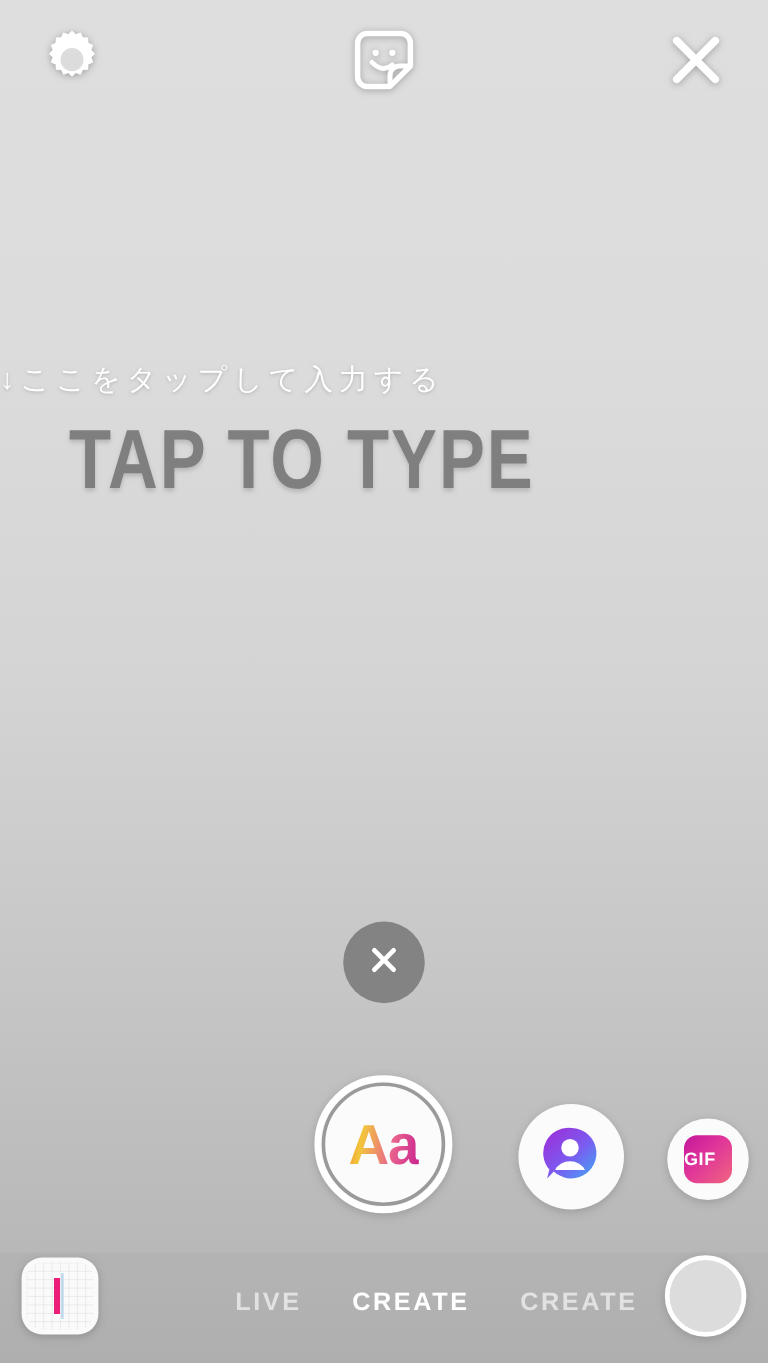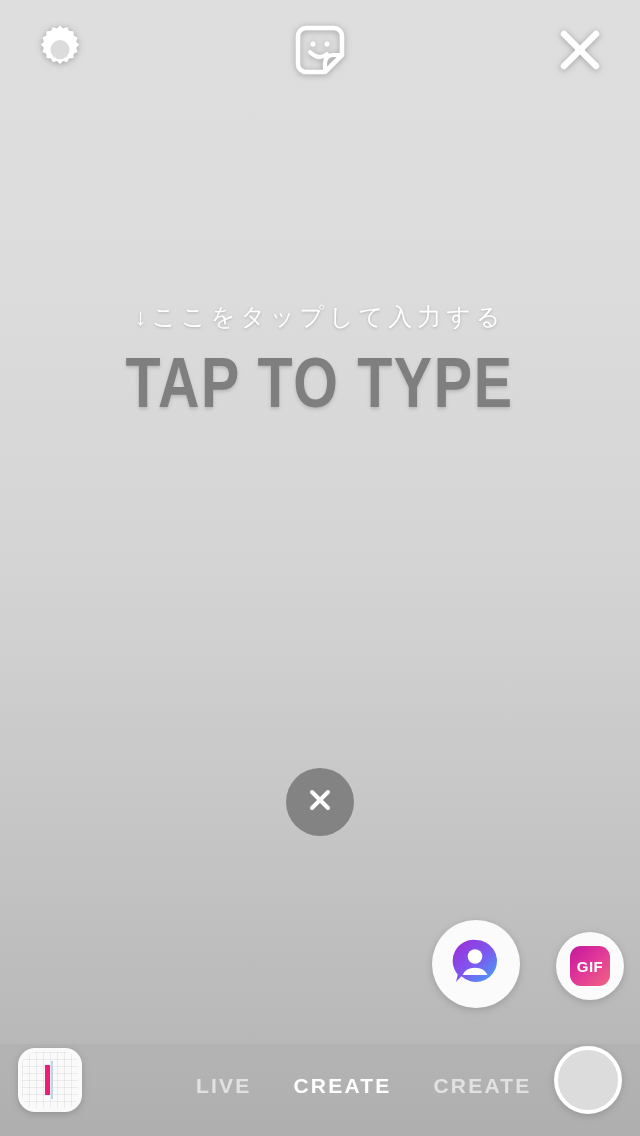--- a/index.html
+++ b/index.html
@@ -26,21 +26,21 @@
   .top-btn {
     width:72px; height:72px;
     display:flex; align-items:center; justify-content:center;
     filter:drop-shadow(0 1px 3px rgba(110,110,110,.55));
   }
   #sticker-btn { position:absolute; left:50%; transform:translateX(-50%); }
 
   
   #prompt-area {
     position:absolute; top:300px; left:0; width:640px;
-    display:flex; flex-direction:column; align-items:center;
+    display:flex; flex-direction:column; 
   }
   #prompt-jp {
     font-size:24px; color:#ffffff; letter-spacing:5px;
     text-shadow:0 1px 3px rgba(140,140,140,.55);
     white-space:nowrap; line-height:1.4;
   }
   #tap-to-type {
     margin-top:14px;
     font-size:70px; font-weight:bold; color:#7f7f7f;
     letter-spacing:2px;
@@ -77,21 +77,21 @@
     background:linear-gradient(100deg,#f58529 0%,#f2c53d 22%,#e9638d 62%,#c8218f 100%);
     -webkit-background-clip:text; background-clip:text;
     -webkit-text-fill-color:transparent; color:transparent;
     line-height:1;
   }
   #mention-tool-button { left:432px; top:44px; width:88px; height:88px; }
   #gif-tool-button     { left:556px; top:56px; width:68px; height:68px; }
   #gif-chip {
     width:40px; height:40px; border-radius:11px;
     background:linear-gradient(135deg,#c2179b 0%,#e0359a 45%,#f0657f 100%);
-    display:flex; align-items:center; justify-content:center;
+    display:flex; align-items:center; 
   }
   #gif-chip-label {
     color:#fff; font-size:15px; font-weight:bold; letter-spacing:.5px;
   }
 
   
   #bottom-bar {
     position:absolute; left:0; bottom:0; width:640px; height:92px;
     background:rgba(160,160,160,.18);
     padding-left:47px;
@@ -189,20 +189,23 @@
     <span>
       <svg width="34" height="34" viewBox="0 0 34 34">
         <line x1="9" y1="9" x2="25" y2="25" stroke="#ffffff" stroke-width="4" stroke-linecap="round"></line>
         <line x1="25" y1="9" x2="9" y2="25" stroke="#ffffff" stroke-width="4" stroke-linecap="round"></line>
       </svg>
     </span>
   </div>
 
   <div id="tool-row">
 
+    <div class="tool-circle" id="text-tool-button">
+      <span id="text-tool-label">Aa</span>
+    </div>
 
     <div class="tool-circle" id="mention-tool-button">
       <span>
         <svg width="52" height="52" viewBox="0 0 52 52">
           <defs>
             <linearGradient id="mg" x1="0" y1="0" x2="1" y2="1">
               <stop offset="0%" stop-color="#a02ad6"></stop>
               <stop offset="55%" stop-color="#7b5bf0"></stop>
               <stop offset="100%" stop-color="#3fa9f5"></stop>
             </linearGradient>

